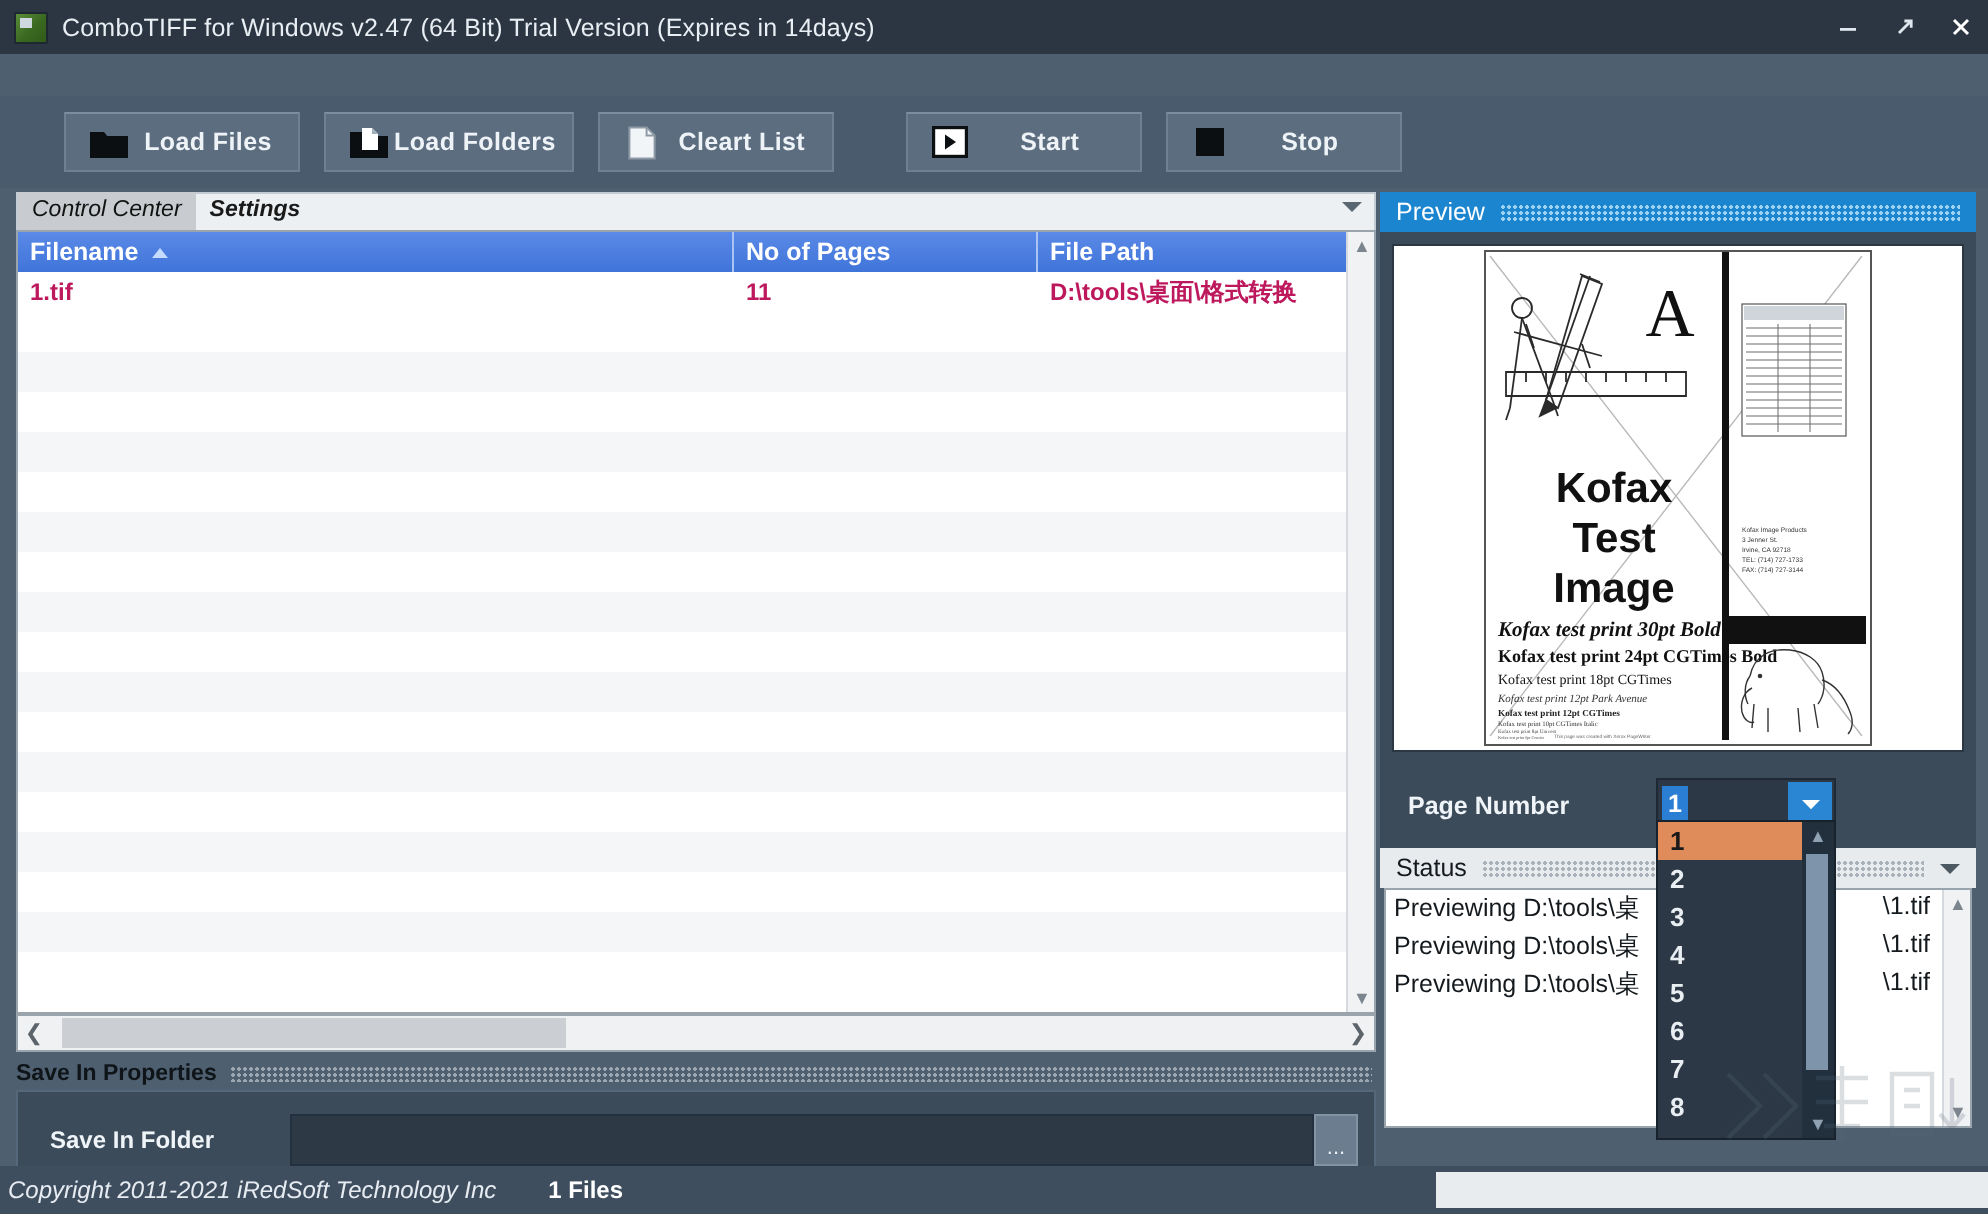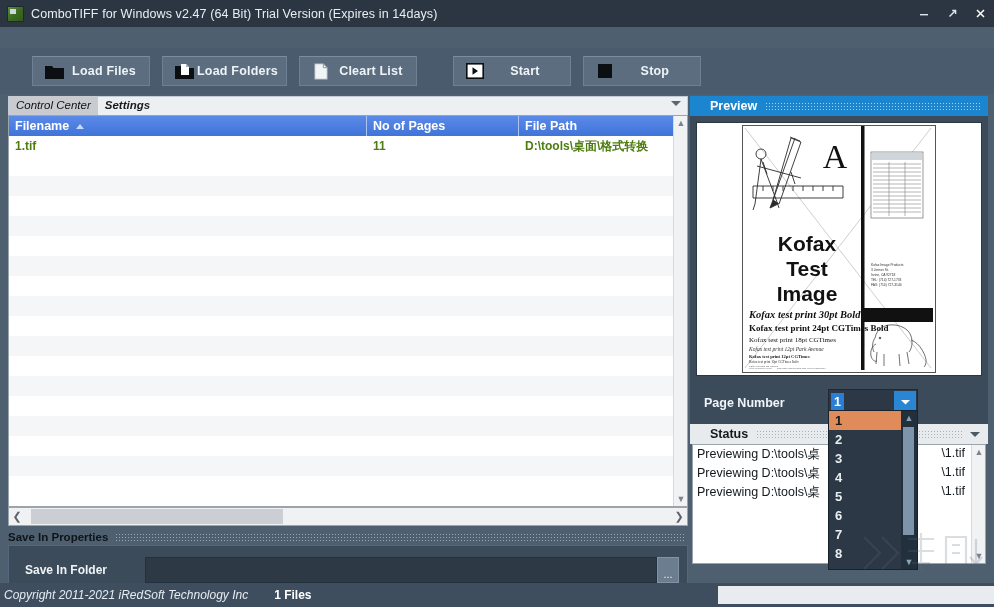--- a/index.html
+++ b/index.html
@@ -98,21 +98,21 @@
   }
   .ghead .hcell{
     padding-left:6px;box-sizing:border-box;height:20px;display:flex;align-items:center;
     border-right:1px solid #a9c3f2;white-space:nowrap;overflow:hidden;
   }
   .sort-arrow{
     margin-left:7px;width:0;height:0;
     border-left:4px solid transparent;border-right:4px solid transparent;
     border-bottom:5px solid #c6dcff;
   }
-  .grow{display:flex;height:20px;font-size:12px;font-weight:bold;color:#4d7c0f;
+  .grow{display:flex;height:20px;font-size:12px;font-weight:bold;color:#be185d;
     align-items:center;box-sizing:border-box;}
   .grow .cell{
     padding-left:6px;box-sizing:border-box;height:20px;display:flex;align-items:center;
     white-space:nowrap;overflow:hidden;
   }
   .grow.alt{background:#f4f6f8;}
   .c1{width:358px;}
   .c2{width:152px;}
   .c3{width:155px;}
 
@@ -159,21 +159,21 @@
   .savebrowse{
     width:22px;height:26px;background:#6b7d8e;border:1px solid #8293a4;
     box-sizing:border-box;color:#e9eef3;font-size:11px;display:flex;
     align-items:flex-end;justify-content:center;margin-right:8px;padding-bottom:2px;
   }
 
   
   .right{position:absolute;left:690px;top:96px;width:298px;height:484px;}
   .panel-hdr{
     height:20px;background:#1b86cf;display:flex;align-items:center;
-    color:#fff;font-size:12.5px;font-weight:bold;box-sizing:border-box;padding-left:20px;
+    color:#fff;font-size:12.5px;font-weight:normal;box-sizing:border-box;padding-left:8px;
   }
   .panel-hdr .dots{
     flex:1;height:9px;margin-left:8px;margin-right:8px;
     background-image:radial-gradient(#9ed2f3 0.8px, transparent 0.9px);
     background-size:3px 3px;
   }
   .panel-hdr.grey{background:#e8ebee;color:#14191d;}
   .panel-hdr.grey .dots{background-image:radial-gradient(#a9b2ba 0.8px, transparent 0.9px);}
   .panel-hdr .caret{
     width:0;height:0;border-left:5px solid transparent;border-right:5px solid transparent;

